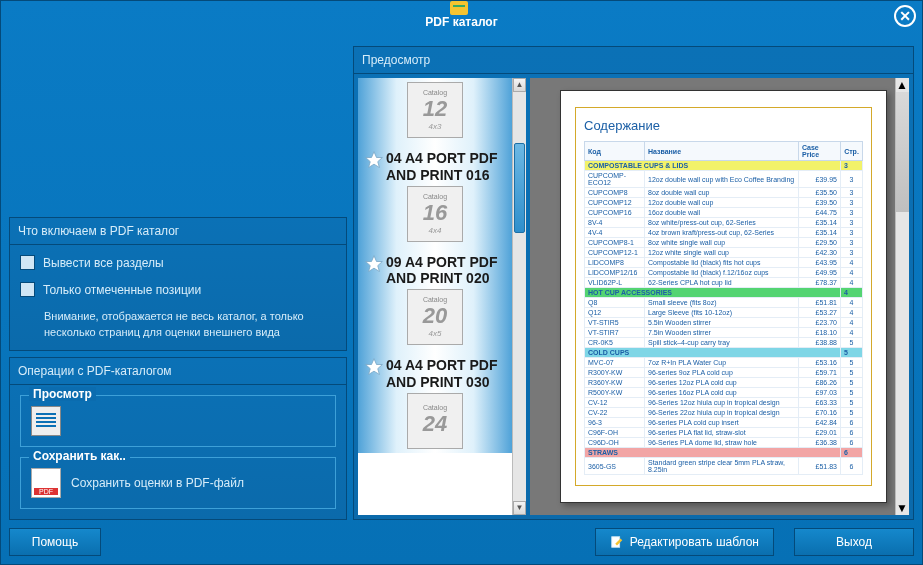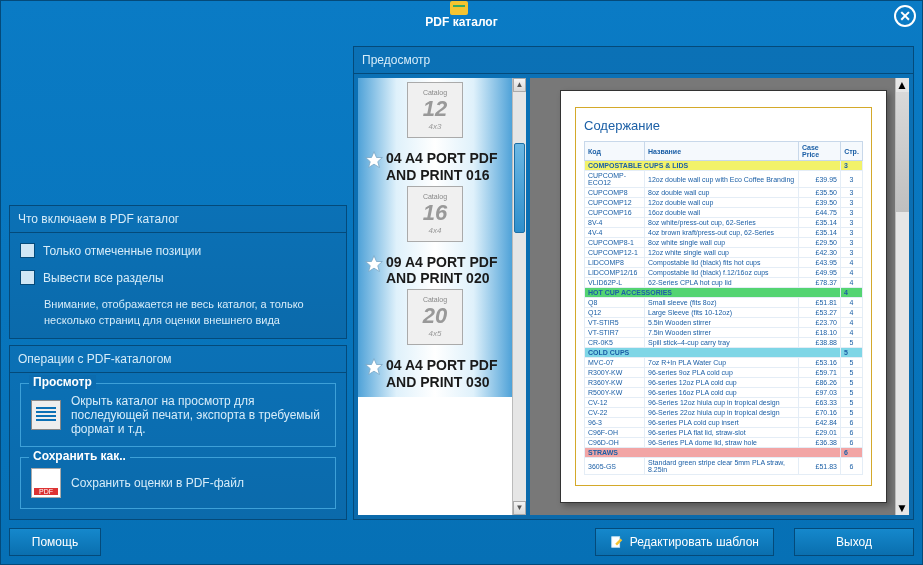--- a/index.html
+++ b/index.html
@@ -76,36 +76,35 @@
     <div class="close-btn">✕</div>
   </div>
   <div class="body">
     <div class="cols">
       <div class="left">
         <div class="panel">
           <div class="panel-h">Что включаем в PDF каталог</div>
           <div class="panel-b">
             <div class="checkbox-row">
               <div class="checkbox"></div>
-              <span>Только отмеченные позиции</span>
+              <span>Вывести все разделы</span>
             </div>
             <div class="checkbox-row">
               <div class="checkbox"></div>
-              <span>Вывести все разделы</span>
+              <span>Только отмеченные позиции</span>
             </div>
             <div class="hint">Внимание, отображается не весь каталог, а только несколько страниц для оценки внешнего вида</div>
           </div>
         </div>
         <div class="panel" style="flex:1">
           <div class="panel-h">Операции с PDF-каталогом</div>
           <div class="ops-sec">
             <div class="sec-title">Просмотр</div>
             <div class="ops-row">
               <div class="ops-icon doc"></div>
-              <span>Окрыть каталог на просмотр для последующей печати, экспорта в требуемый формат и т.д.</span>
             </div>
           </div>
           <div class="ops-sec">
             <div class="sec-title">Сохранить как..</div>
             <div class="ops-row">
               <div class="ops-icon pdf"></div>
               <span>Сохранить оценки в PDF-файл</span>
             </div>
           </div>
         </div>
@@ -147,20 +146,25 @@
                     <div class="num">20</div>
                     <div class="sub">4x5</div>
                   </div>
                 </div>
                 <div class="thumb-item">
                   <div class="thumb-title">
                     <div class="star"><svg viewBox="0 0 24 24">
                         <polygon points="12,2 15,9 22,9 16.5,14 18.5,21 12,17 5.5,21 7.5,14 2,9 9,9" fill="#fff" stroke="#7aa7c7" stroke-width="1"></polygon>
                       </svg></div>
                     <span>04 A4 PORT PDF AND PRINT 030</span>
+                  </div>
+                  <div class="thumb-img">
+                    <div class="lbl">Catalog</div>
+                    <div class="num">24</div>
+                    <div class="sub"></div>
                   </div>
                 </div>
               </div>
             <div class="vscroll">
               <div class="track-btn">▲</div>
               <div class="thumb" style="top:65px;height:90px"></div>
               <div class="track-btn" style="position:absolute;bottom:0;left:0;right:0">▼</div>
             </div>
           </div>
           <div class="page-view">

